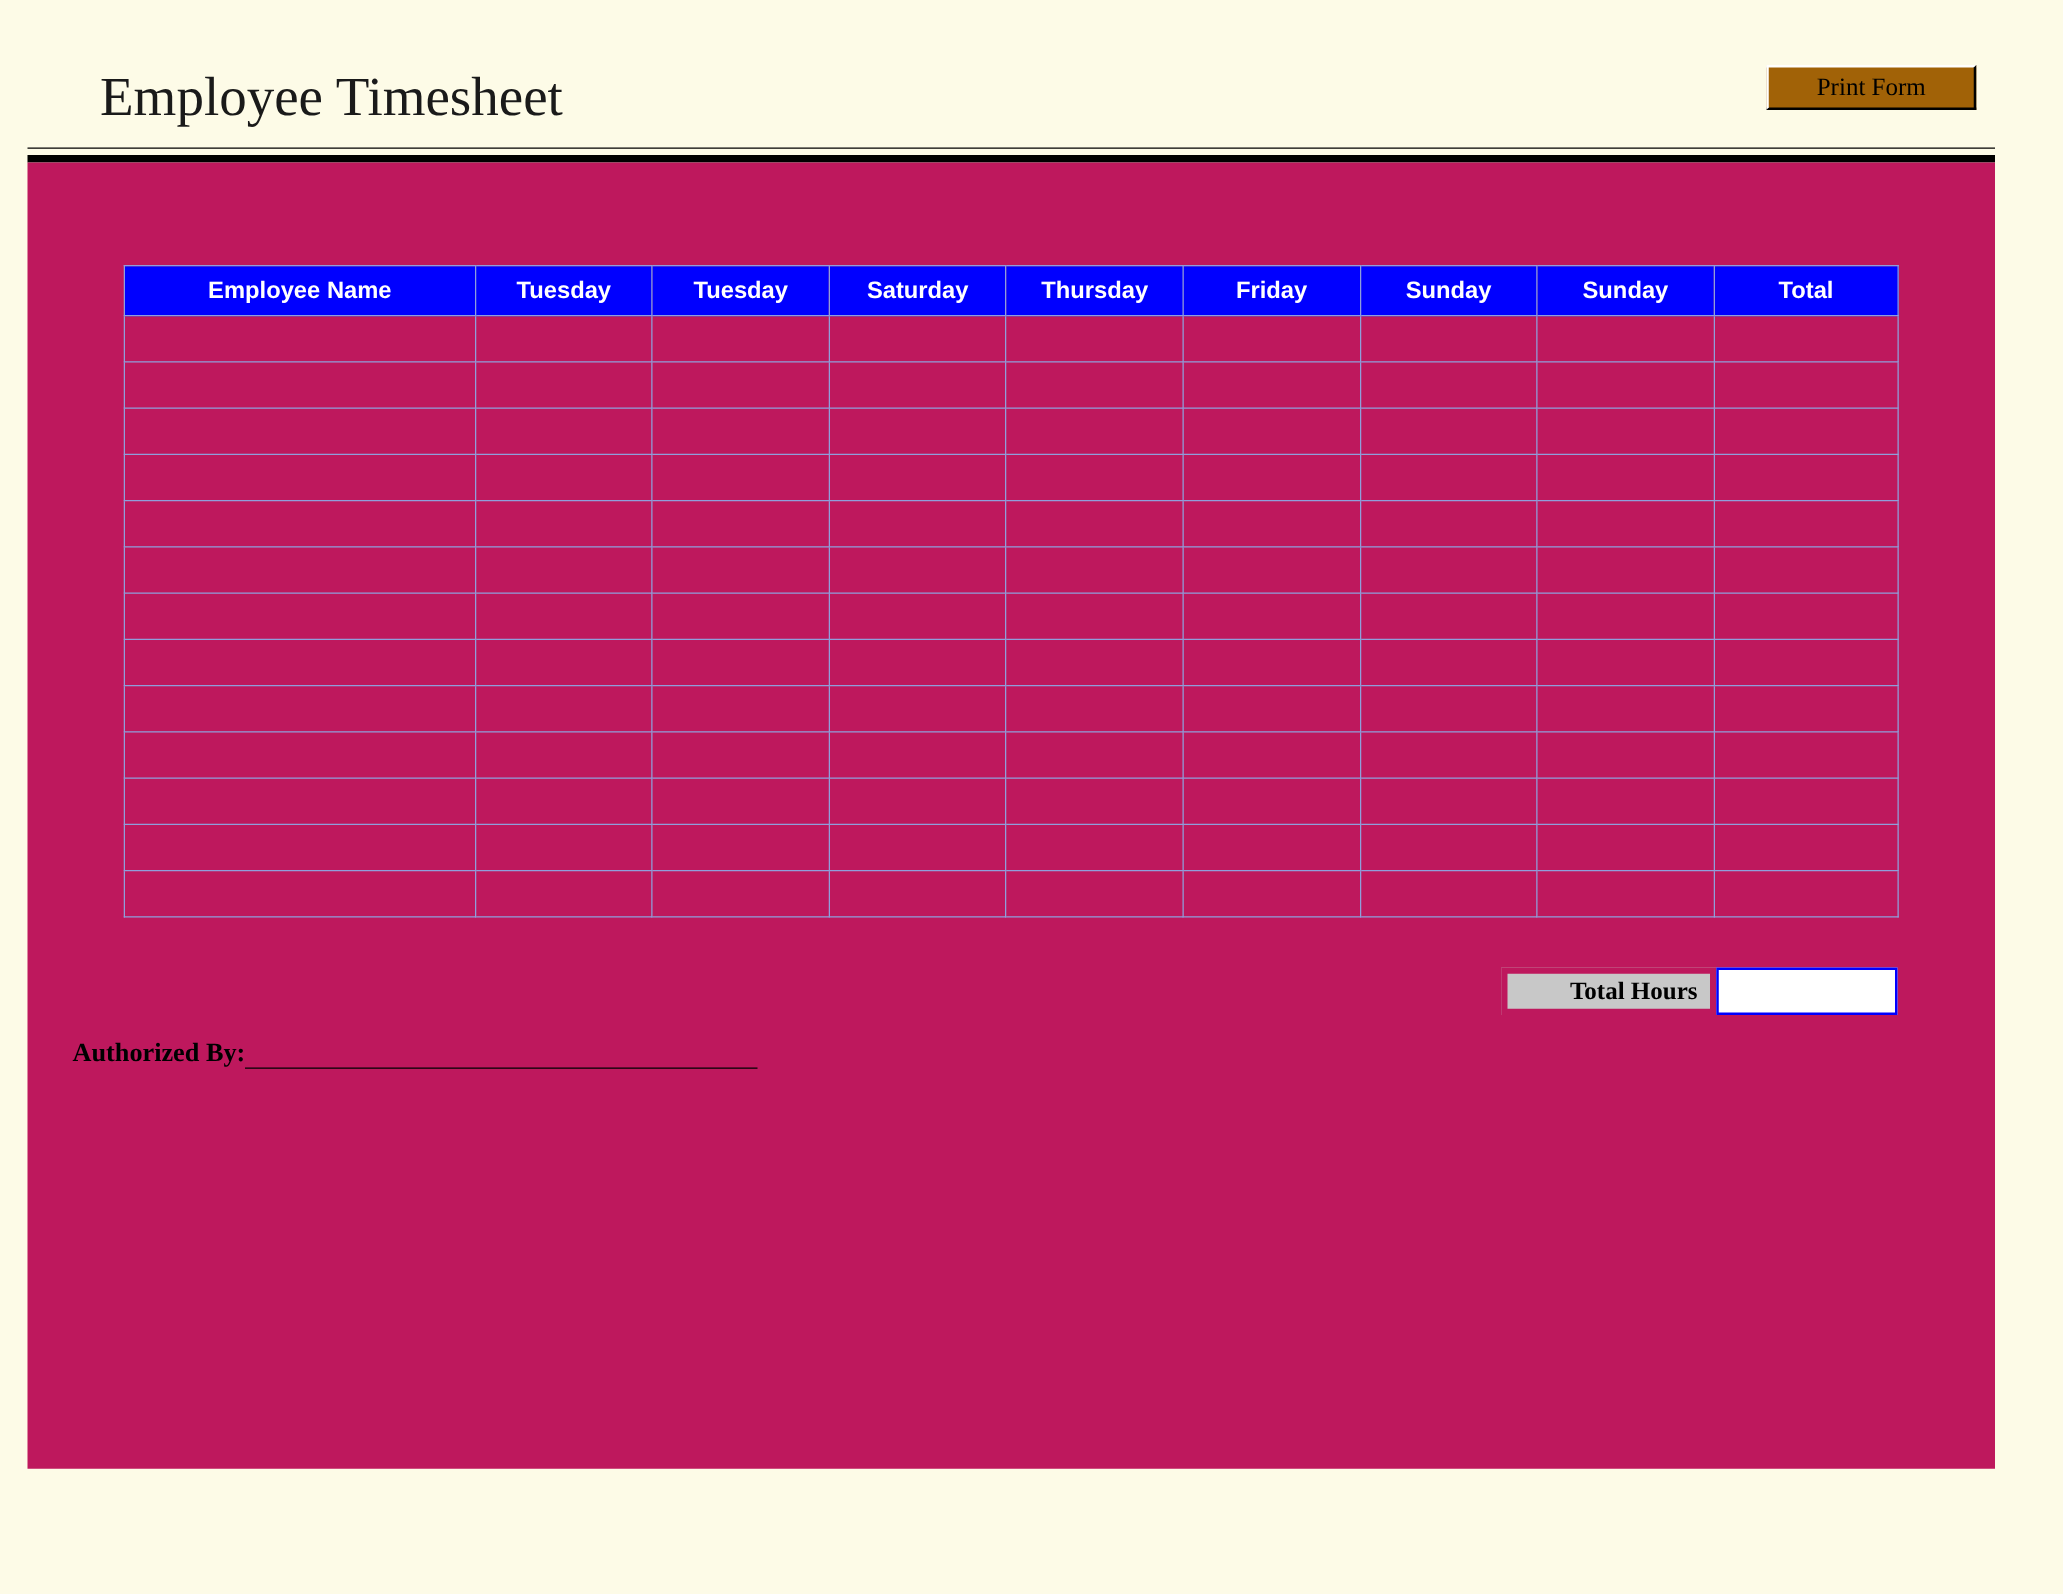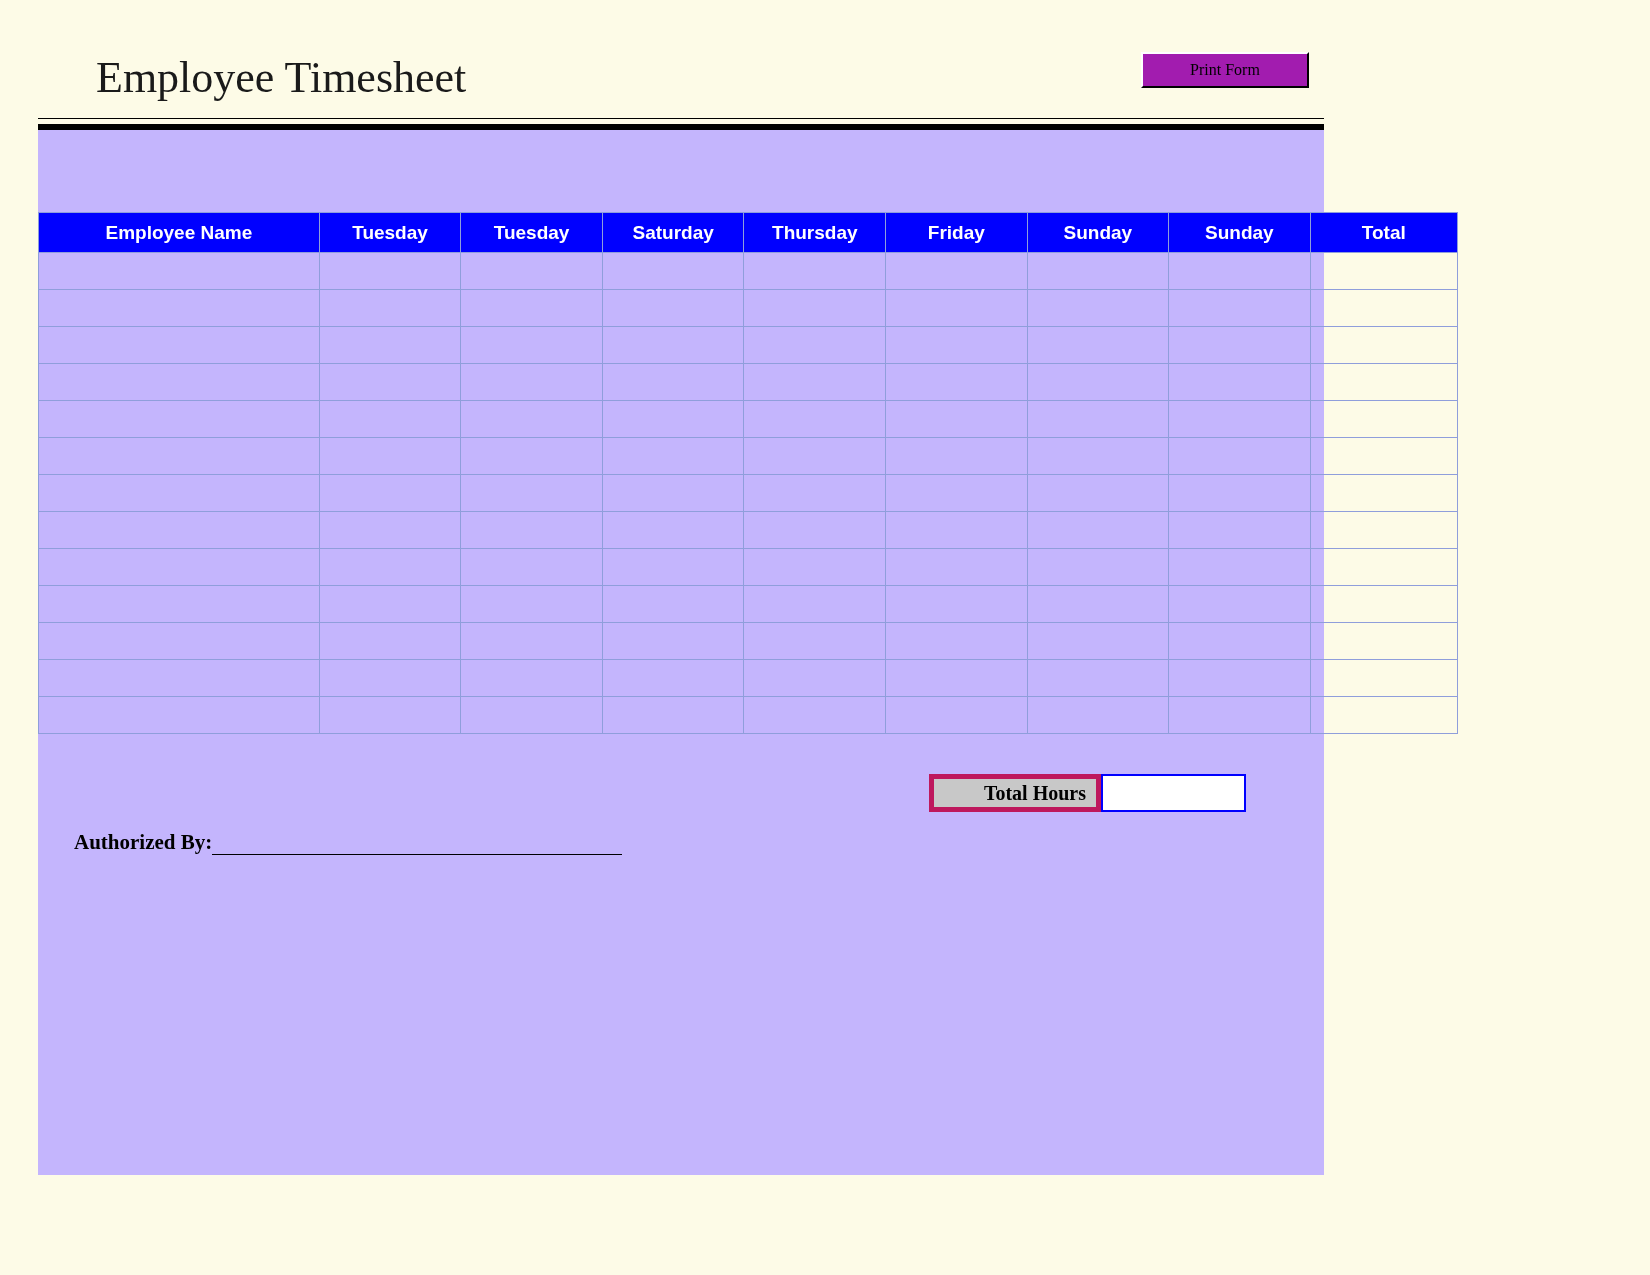--- a/index.html
+++ b/index.html
@@ -9,47 +9,47 @@
     }
     body {
       width: 1650px;
       height: 1275px;
       background: #fdfbe7;
       font-family: Arial, Helvetica, sans-serif;
       position: relative;
     }
     .page {
       position: absolute;
-      left: 38px;
+      left: 22px;
       top: 38px;
-      width: 1286px;
+      width: 1574px;
     }
     .header-row {
       display: flex;
       justify-content: space-between;
       align-items: flex-start;
     }
     .title {
       font-size: 44px;
       font-weight: normal;
       color: #1a1a1a;
       margin-left: 58px;
       margin-top: 14px;
       font-family: "Times New Roman", Georgia, serif;
     }
     .print-btn {
       margin-top: 14px;
       margin-right: 15px;
       width: 168px;
       height: 36px;
-      background: #a21caf;
+      background: #a16207;
       border: 2px solid #000;
       border-top-color: #fff;
       border-left-color: #fff;
-      font-size: 16px;
+      font-size: 20px;
       font-family: "Times New Roman", Georgia, serif;
       cursor: pointer;
     }
     .week-row {
       margin-top: 50px;
       margin-left: 64px;
       font-size: 20px;
       color: #1a1a1a;
       font-family: "Times New Roman", Georgia, serif;
       display: flex;
@@ -61,21 +61,21 @@
       width: 350px;
       height: 22px;
     }
     .rules {
       margin-top: 15px;
       height: 12px;
       border-top: 1px solid #000;
       border-bottom: 6px solid #000;
     }
     .white-panel {
-      background: #c4b5fd;
+      background: #be185d;
       margin-top: 0;
       padding-top: 82px;
       padding-bottom: 320px;
     }
     .grid {
       margin: 0 auto;
       width: 1420px;
       border-collapse: collapse;
     }
     .grid th {

